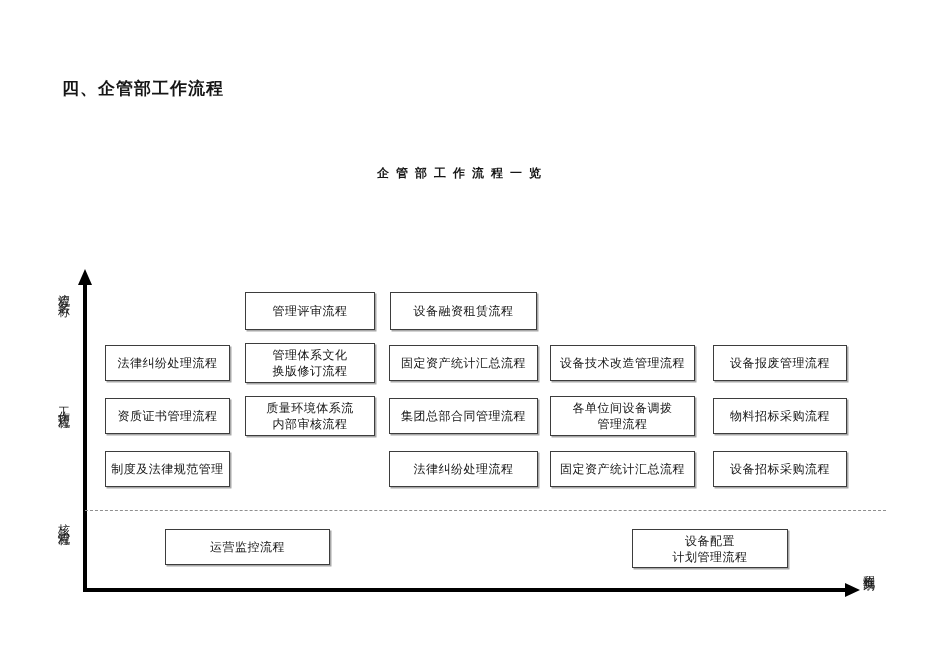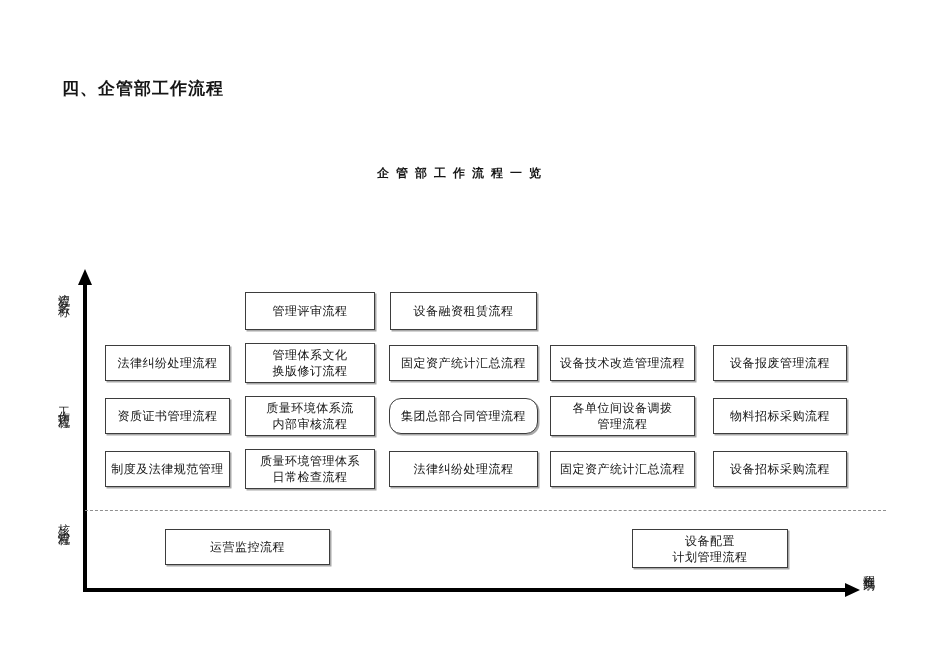--- a/index.html
+++ b/index.html
@@ -84,37 +84,33 @@
     <span>设备报废管理流程</span>
   </div>
 
   <div class="fbox" style="left:105px;top:398px;width:123px;height:34px;">
     <span>资质证书管理流程</span>
   </div>
   <div class="fbox" style="left:245px;top:396px;width:128px;height:38px;">
     <span>质量环境体系流
 内部审核流程</span>
   </div>
-  <div class="fbox" style="left:389px;top:398px;width:147px;height:34px;border-radius:12px;">
+  <div class="fbox" style="left:389px;top:398px;width:147px;height:34px;">
     <span>集团总部合同管理流程</span>
   </div>
   <div class="fbox" style="left:550px;top:396px;width:143px;height:38px;">
     <span>各单位间设备调拨
 管理流程</span>
   </div>
   <div class="fbox" style="left:713px;top:398px;width:132px;height:34px;">
     <span>物料招标采购流程</span>
   </div>
 
   <div class="fbox" style="left:105px;top:451px;width:123px;height:34px;">
     <span>制度及法律规范管理</span>
-  </div>
-  <div class="fbox" style="left:245px;top:449px;width:128px;height:38px;">
-    <span>质量环境管理体系
-日常检查流程</span>
   </div>
   <div class="fbox" style="left:389px;top:451px;width:147px;height:34px;">
     <span>法律纠纷处理流程</span>
   </div>
   <div class="fbox" style="left:550px;top:451px;width:143px;height:34px;">
     <span>固定资产统计汇总流程</span>
   </div>
   <div class="fbox" style="left:713px;top:451px;width:132px;height:34px;">
     <span>设备招标采购流程</span>
   </div>

